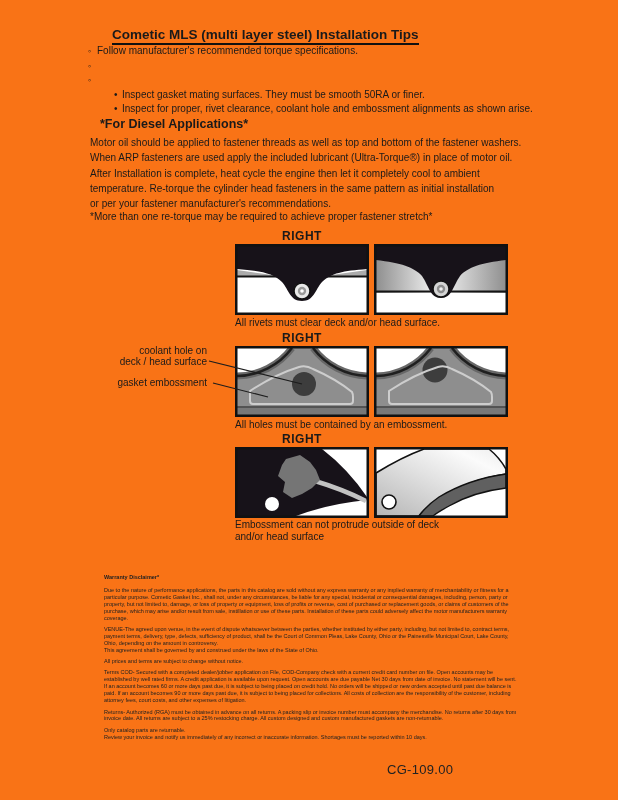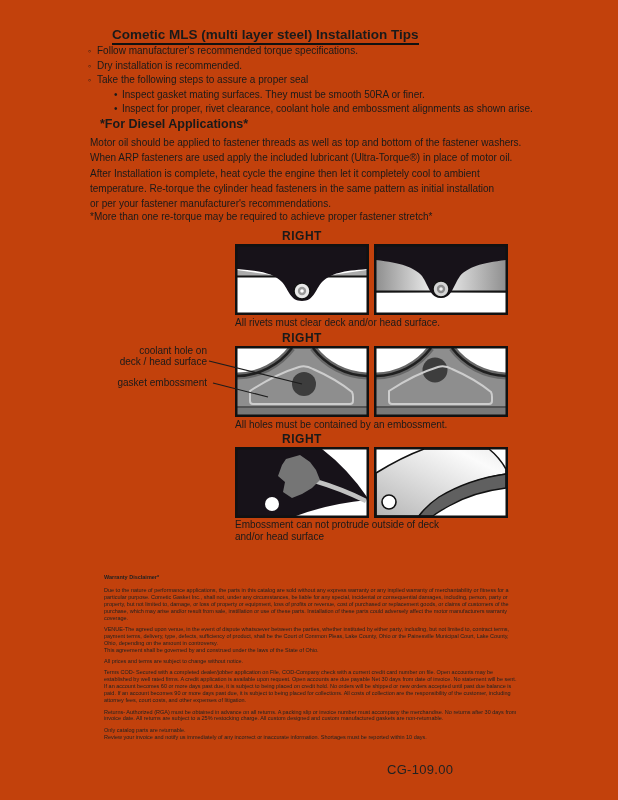--- a/index.html
+++ b/index.html
@@ -1,17 +1,17 @@
 <!DOCTYPE html>
 <html><head>
 <meta charset="utf-8">
 <style>
   html,body{margin:0;padding:0;background:#fff;}
   .page{
-    position:relative; width:618px; height:800px; background:#c2410c;
+    position:relative; width:618px; height:800px; background:#f97316;
     font-family:"Liberation Sans", sans-serif; color:#1a1a1a; overflow:hidden;
   }
   .abs{position:absolute;}
   .ml{white-space:pre-line;}
   
   .title{
     left:112px; top:27px; font-size:13.5px; font-weight:bold;
     border-bottom:2px solid #111; padding-bottom:1px; line-height:15px;
   }
   
@@ -51,25 +51,23 @@
 
   <div class="abs title">Cometic MLS (multi layer steel) Installation Tips</div>
 
   <div class="abs bullets">
     <div class="li">
       <span class="marker">◦</span>
       <span>Follow manufacturer's recommended torque specifications.</span>
     </div>
     <div class="li">
       <span class="marker">◦</span>
-      <span>Dry installation is recommended.</span>
     </div>
     <div class="li">
       <span class="marker">◦</span>
-      <span>Take the following steps to assure a proper seal</span>
     </div>
     <div class="li sub">
       <span class="marker">•</span>
       <span>Inspect gasket mating surfaces.  They must be smooth 50RA or finer.</span>
     </div>
     <div class="li sub">
       <span class="marker">•</span>
       <span>Inspect for proper, rivet clearance, coolant hole and embossment alignments as shown arise.</span>
     </div>
   </div>

